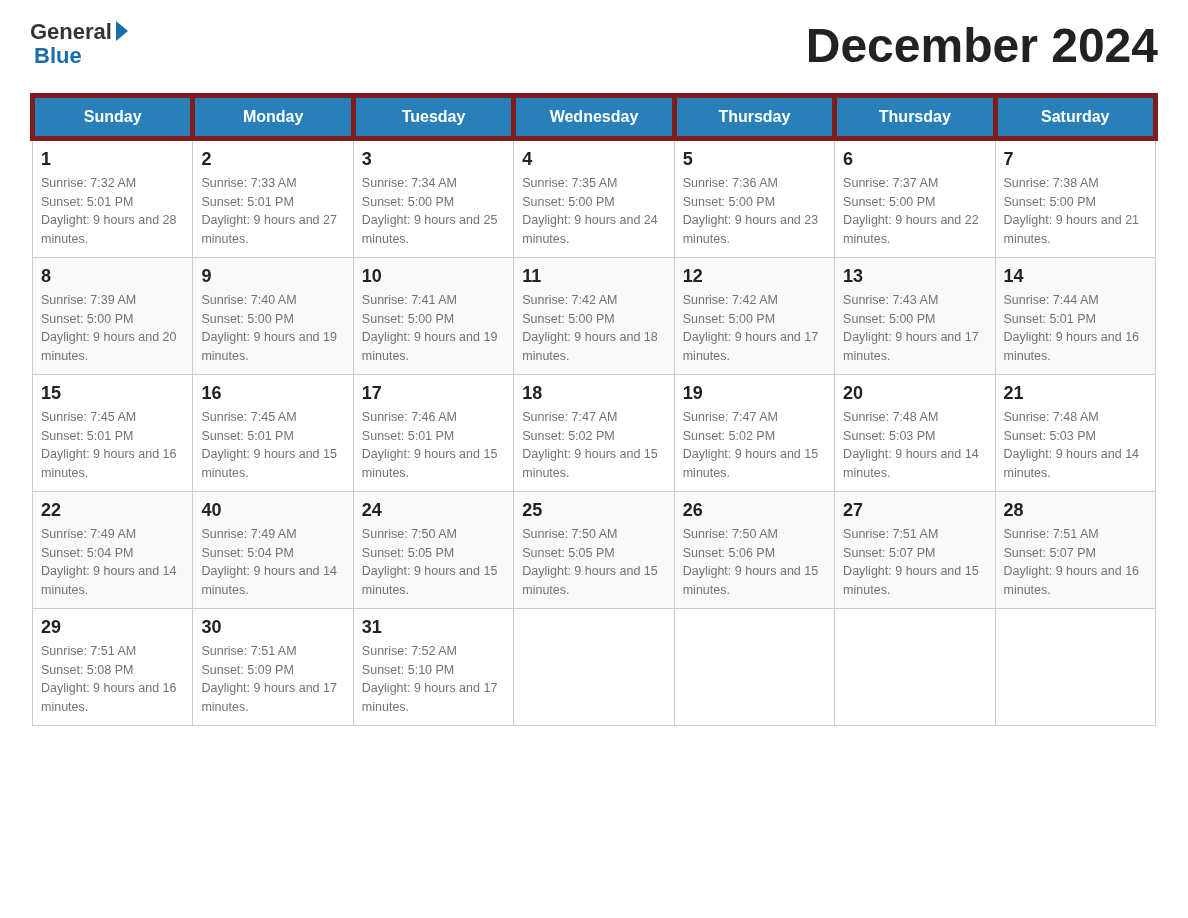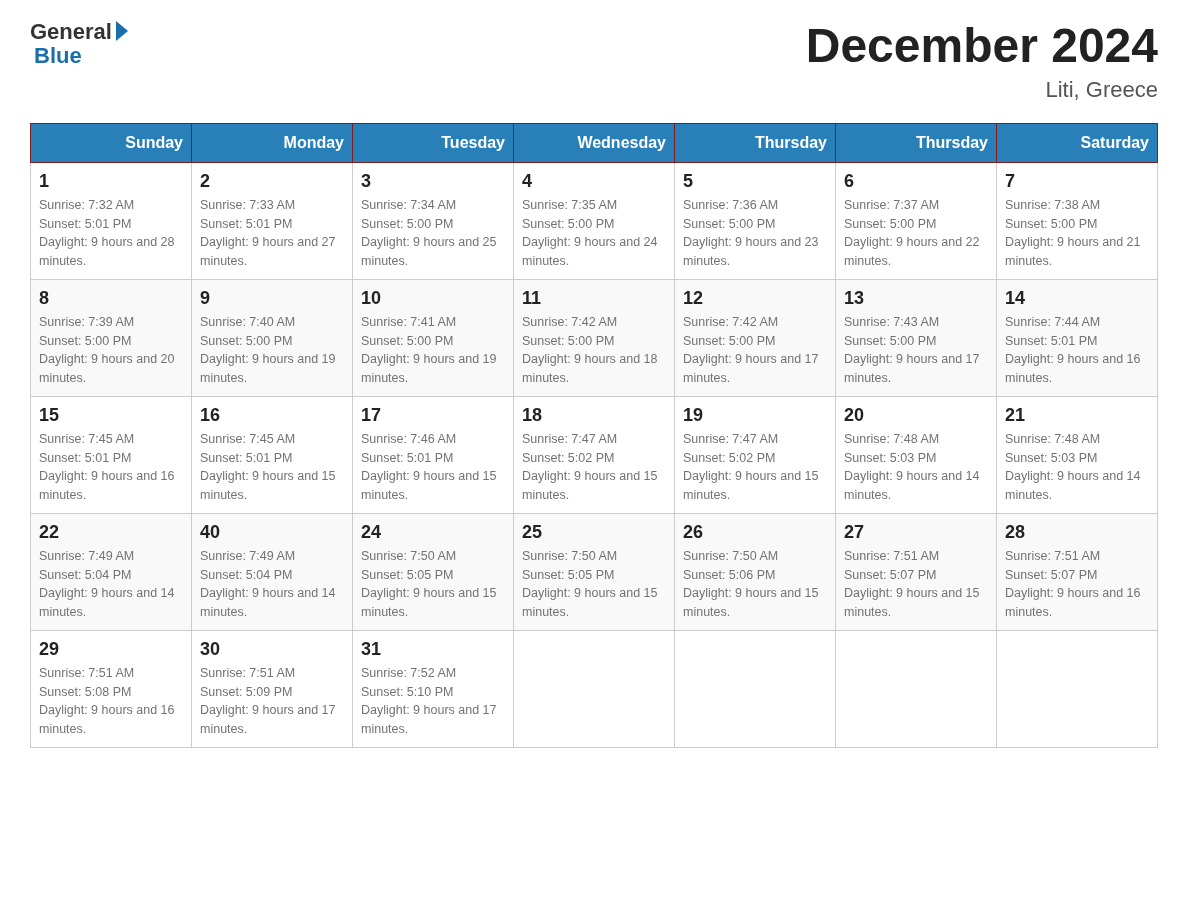--- a/index.html
+++ b/index.html
@@ -49,24 +49,24 @@
       margin-top: 4px;
     }
     table {
       width: 100%;
       border-collapse: collapse;
     }
     thead tr th {
       background-color: #2980b9;
       color: #fff;
       padding: 10px 8px;
-      text-align: right;
+      text-align: center;
       font-size: 16px;
       font-weight: bold;
-      border: 1px solid #7f1d1d;
+      border: 5px solid #7f1d1d;
     }
     tbody tr td {
       border: 1px solid #ccc;
       padding: 8px;
       vertical-align: top;
       width: 14.28%;
       font-size: 13px;
       color: #333;
       min-height: 100px;
     }
@@ -100,21 +100,20 @@
     <div class="logo-line1">
       <span class="logo-general">General</span>
       <div class="logo-arrow"></div>
     </div>
     <div>
       <span class="logo-blue">Blue</span>
     </div>
   </div>
   <div class="title-section">
     <div class="month-title">December 2024</div>
-    <div class="location">Liti, Greece</div>
   </div>
 </div>
 
 <table>
   <thead>
     <tr>
       <th>Sunday</th>
       <th>Monday</th>
       <th>Tuesday</th>
       <th>Wednesday</th>

